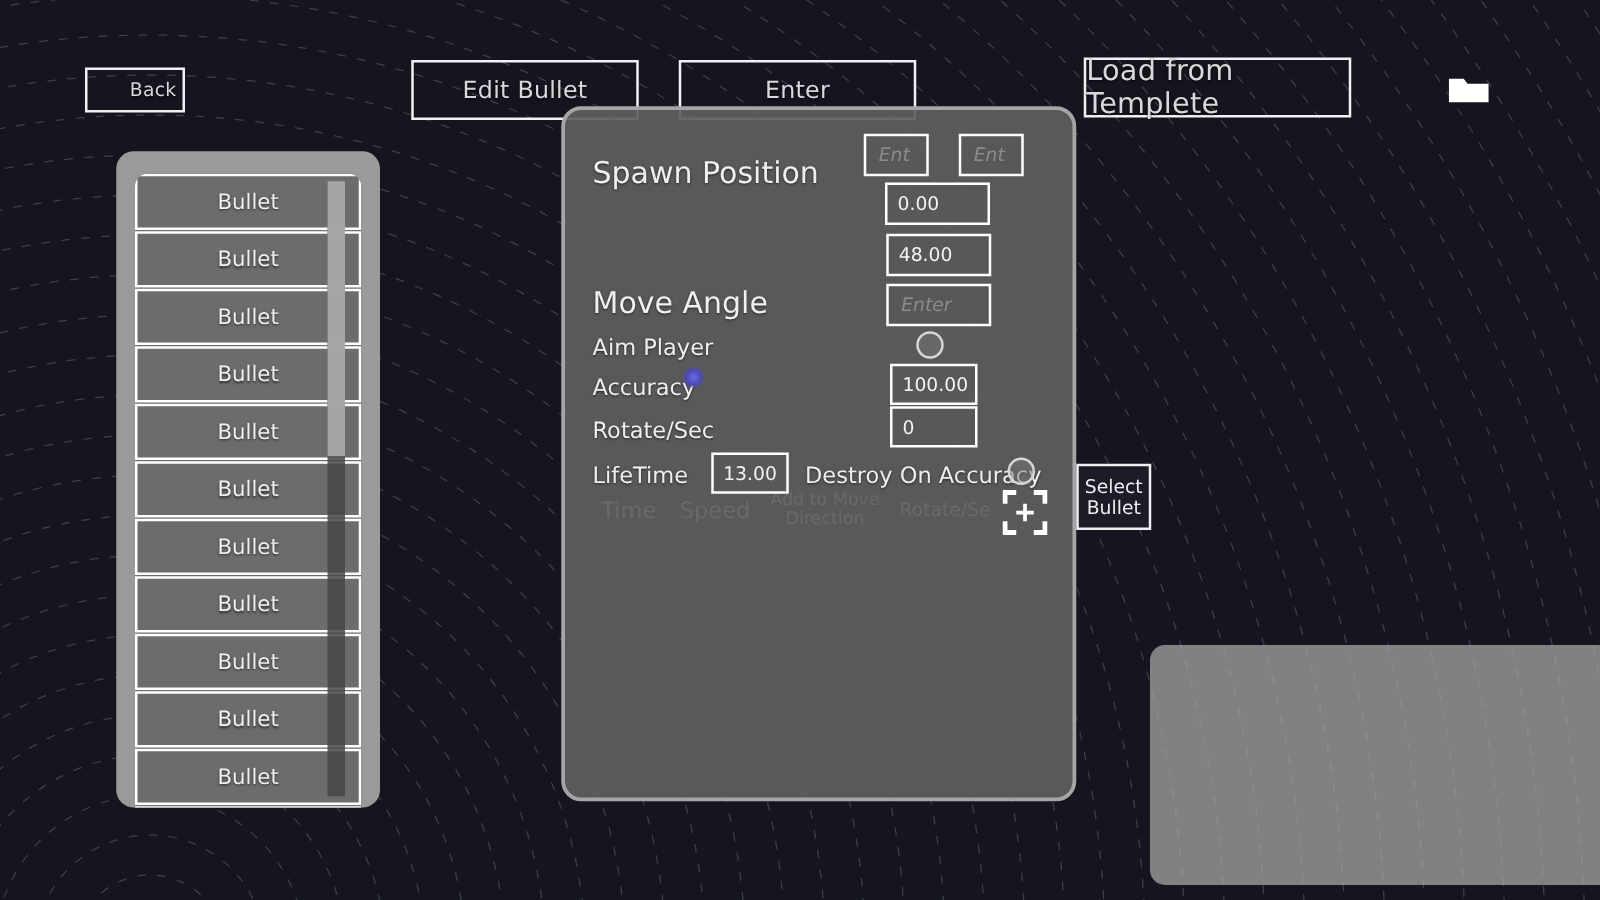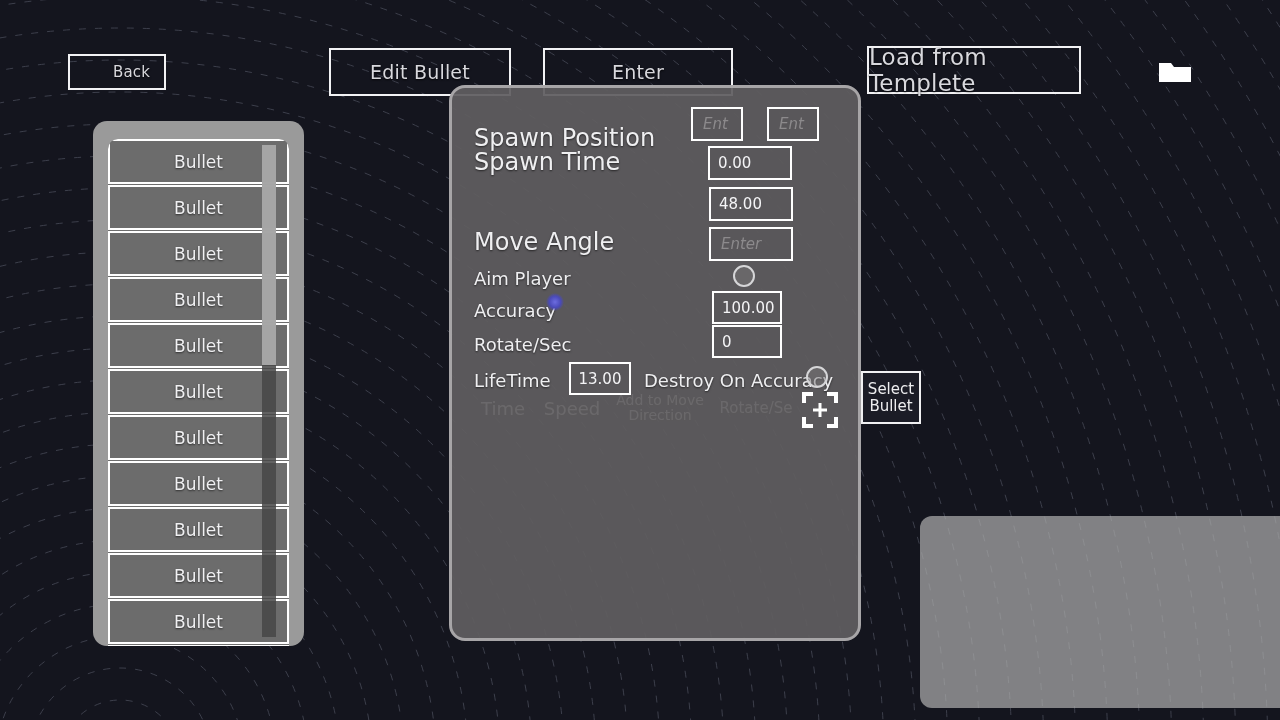--- a/index.html
+++ b/index.html
@@ -34,21 +34,21 @@
     background: transparent;
     color: #d8d8dd;
     display: flex;
     align-items: center;
     justify-content: center;
     font-size: 19px;
     letter-spacing: .2px;
     text-shadow: 0 1px 2px rgba(0,0,0,.8);
     z-index: 3;
   }
-  #btn-back    { left: 68px;  top: 54px; width: 98px;  height: 36px; font-size: 15px; padding-left: 29px; }
+  #btn-back    { left: 68px;  top: 54px; width: 80px;  height: 36px; font-size: 15px; padding-left: 29px; }
   #btn-edit    { left: 329px; top: 48px; width: 182px; height: 48px; }
   #btn-snap    { left: 543px; top: 48px; width: 190px; height: 48px; z-index: 2; }
   #btn-load    { left: 867px; top: 46px; width: 214px; height: 48px; font-size: 23px; }
 
   
   #folder-icon {
     position: absolute;
     left: 1159px; top: 60px;
     width: 32px; height: 22px;
     z-index: 3;
@@ -326,23 +326,20 @@
 <div id="bullet-scroll-thumb"></div>
 
 <div id="editor-panel">
 
   <div class="row" style="left:22px; top:36px;">
     <span class="flabel">Spawn Position</span>
   </div>
   <div class="fieldbox ph" style="left:239px; top:19px; width:52px; height:34px;">Ent</div>
   <div class="fieldbox ph" style="left:315px; top:19px; width:52px; height:34px;">Ent</div>
 
-  <div class="row" style="left:22px; top:60px;">
-    <span class="flabel">Spawn Time</span>
-  </div>
   <div class="fieldbox" style="left:256px; top:58px; width:84px; height:34px;">0.00</div>
 
   <div class="fieldbox" style="left:257px; top:99px; width:84px; height:34px;">48.00</div>
 
   <div class="row" style="left:22px; top:140px;">
     <span class="flabel">Move Angle</span>
   </div>
   <div class="fieldbox ph" style="left:257px; top:139px; width:84px; height:34px;">Enter</div>
 
   <div class="row" style="left:22px; top:180px;">

